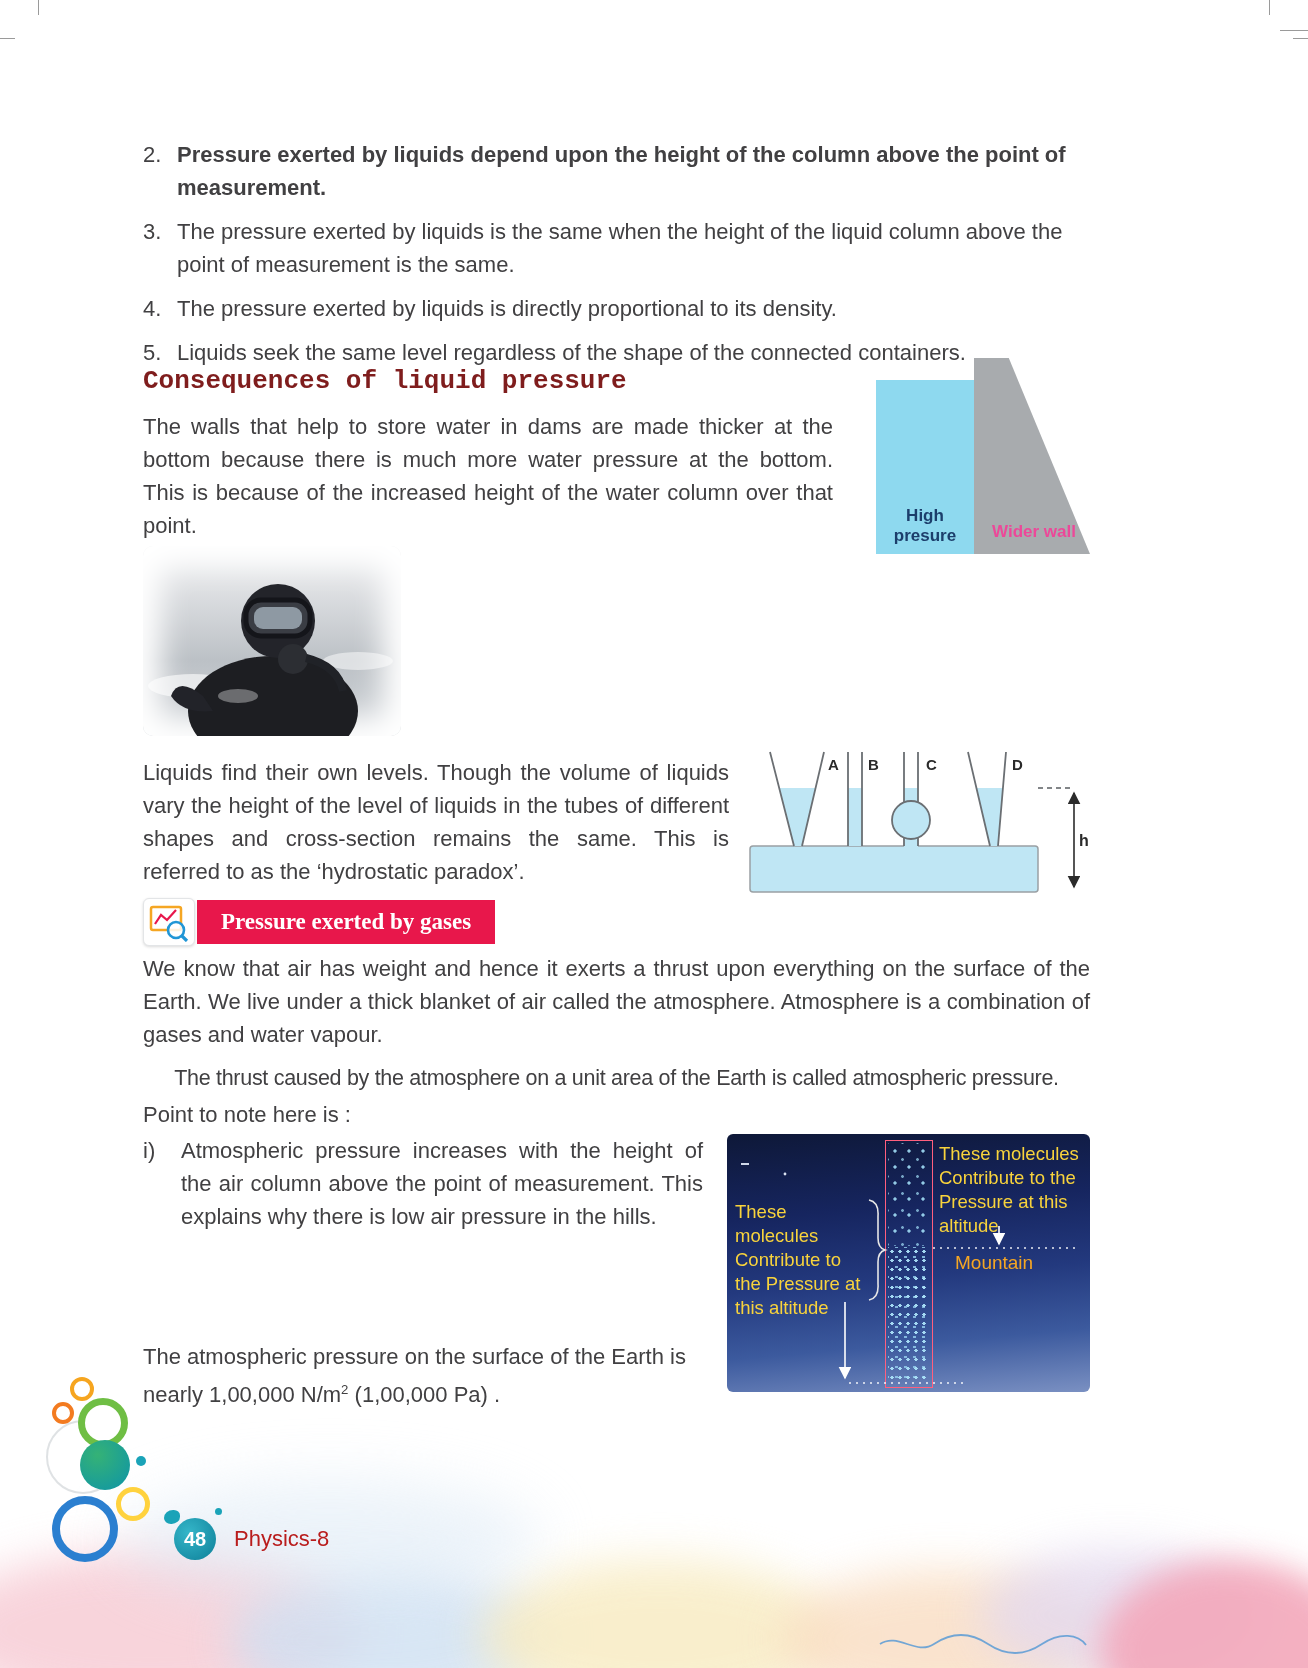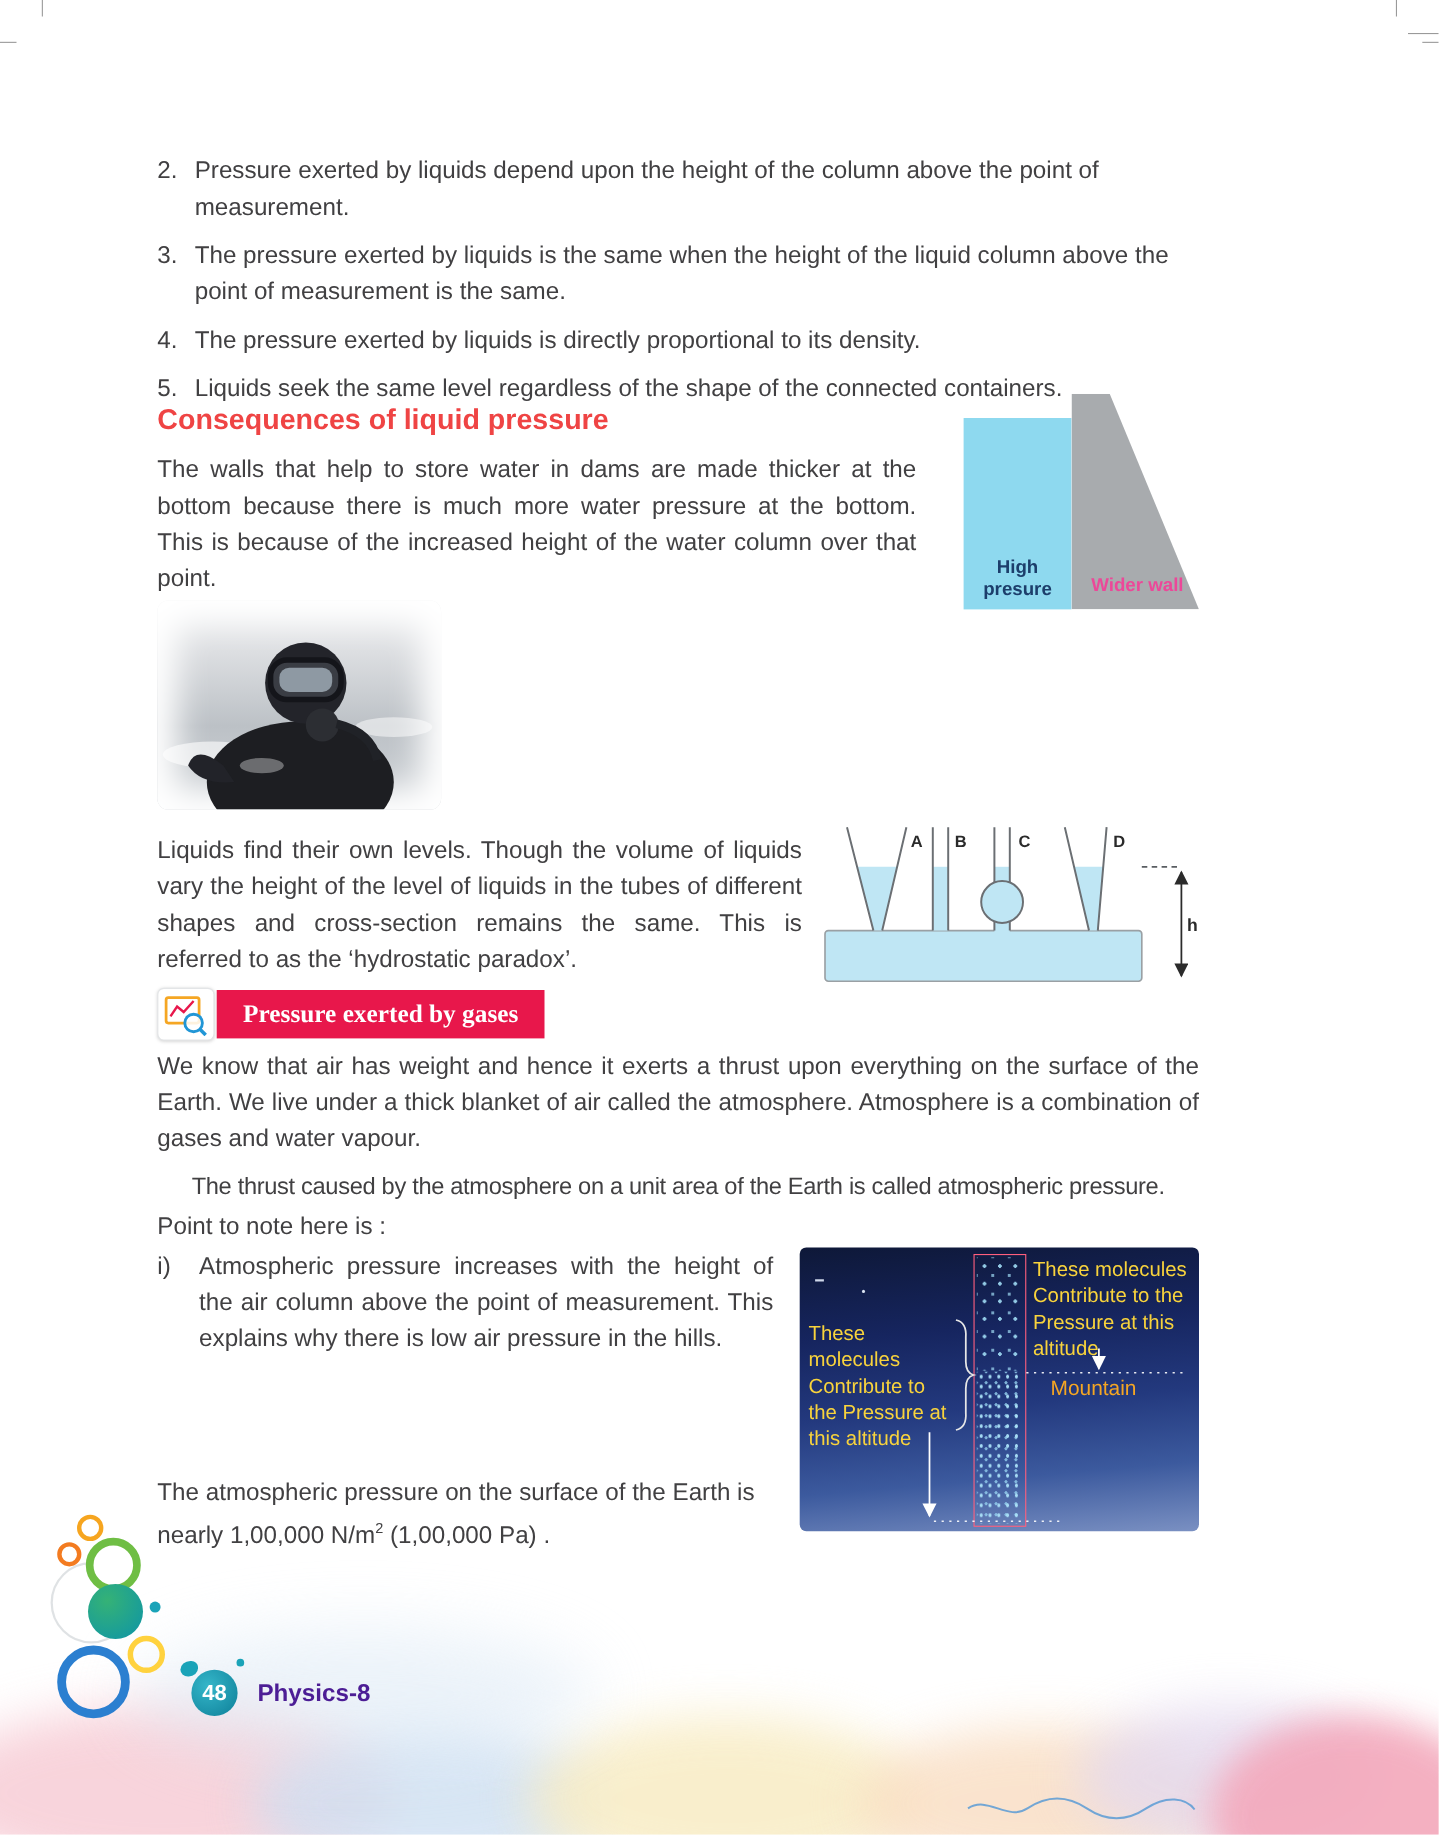--- a/index.html
+++ b/index.html
@@ -5,21 +5,21 @@
   html,body{margin:0;padding:0;background:#ffffff;}
   .page{position:relative;width:1308px;height:1668px;background:#fff;overflow:hidden;
         font-family:"Liberation Sans",sans-serif;color:#414042;}
   .abs{position:absolute;}
   .body-text{font-size:22px;line-height:33px;color:#414042;}
   .just{text-align:justify;}
   .num-item{display:flex;margin-bottom:11px;}
   .num-item .num{width:34px;flex:none;}
   .pt-item{display:flex;margin-bottom:10px;}
   .pt-item .pnum{width:38px;flex:none;}
-  .section-heading{font-family:Liberation Sans, sans-serif;font-weight:700;color:#ef4444;font-size:26px;}
+  .section-heading{font-family:Liberation Mono, monospace;font-weight:700;color:#7f1d1d;font-size:26px;}
   .tight{font-size:21.5px;letter-spacing:-0.3px;text-align:center;}
   
   .dam-fig{width:214px;height:196px;}
   .dam-water{position:absolute;left:0;top:22px;width:98px;height:174px;background:#8ed9ef;}
   .dam-wall{position:absolute;left:98px;top:0;width:116px;height:196px;background:#a8abae;
             clip-path:polygon(0 0,30% 0,100% 100%,0 100%);}
   .dam-label{position:absolute;font-weight:700;font-size:17px;line-height:20px;text-align:center;}
   
   .diver-photo{width:258px;height:190px;border-radius:10px;overflow:hidden;
     background:linear-gradient(180deg,#f2f3f4 0%,#dcdee1 25%,#bcc1c6 60%,#d0d4d8 100%);
@@ -44,21 +44,21 @@
     background-size:8px 9px,9px 10px;background-position:0 0,4px 5px;}
   .atmos-label{position:absolute;color:#f8d33c;font-size:18.5px;line-height:24px;}
   .mountain-label{position:absolute;color:#f5a623;font-size:19px;}
   
   .page-badge{width:42px;height:42px;border-radius:50%;
     background:radial-gradient(circle at 35% 35%,#35b6c9,#0d7f98);
     display:flex;align-items:center;justify-content:center;color:#fff;font-weight:700;font-size:20px;}
   .badge-splash{position:absolute;left:-10px;top:-8px;width:16px;height:14px;background:#1aa3b8;
     border-radius:60% 40% 55% 45%;}
   .badge-dot{position:absolute;right:-6px;top:-10px;width:7px;height:7px;border-radius:50%;background:#1aa3b8;}
-  .footer-title{font-size:22px;font-weight:700;color:#4c1d95;text-align:center;}
+  .footer-title{font-size:22px;font-weight:400;color:#b91c1c;text-align:center;}
   
   .ring{position:absolute;border-radius:50%;background:transparent;}
   .blob{position:absolute;border-radius:50%;filter:blur(22px);}
   .crop{position:absolute;background:#9a9a9a;}
 </style>
 </head>
 <body>
 
 <div class="page">
 
@@ -77,21 +77,21 @@
     <div class="blob" style="left:1100px;top:140px;width:260px;height:180px;background:#f3a8bb;opacity:.9;filter:blur(16px);"></div>
     <div class="blob" style="left:120px;top:60px;width:420px;height:120px;background:#dce9f5;opacity:.55;filter:blur(28px);"></div>
     <svg class="abs" style="left:878px;top:212px;" width="212" height="24" viewBox="0 0 212 24">
       <path d="M2,12 C20,0 38,24 56,12 S92,0 110,12 S146,24 164,12 S200,2 208,13" stroke="#5b9bd5" stroke-width="1.8" fill="none" opacity=".85"></path>
     </svg>
   </div>
 
   <div class="abs body-text" style="left:143px;top:138px;width:947px;">
     <div class="num-item">
       <span class="num">2.</span>
-      <span style="width:905px;">Pressure exerted by liquids depend upon the height of the column above the point of measurement.</span>
+      <span style="width:905px;font-weight:bold;">Pressure exerted by liquids depend upon the height of the column above the point of measurement.</span>
     </div>
     <div class="num-item">
       <span class="num">3.</span>
       <span style="width:905px;">The pressure exerted by liquids is the same when the height of the liquid column above the point of measurement is the same.</span>
     </div>
     <div class="num-item">
       <span class="num">4.</span>
       <span style="width:905px;">The pressure exerted by liquids is directly proportional to its density.</span>
     </div>
     <div class="num-item">

